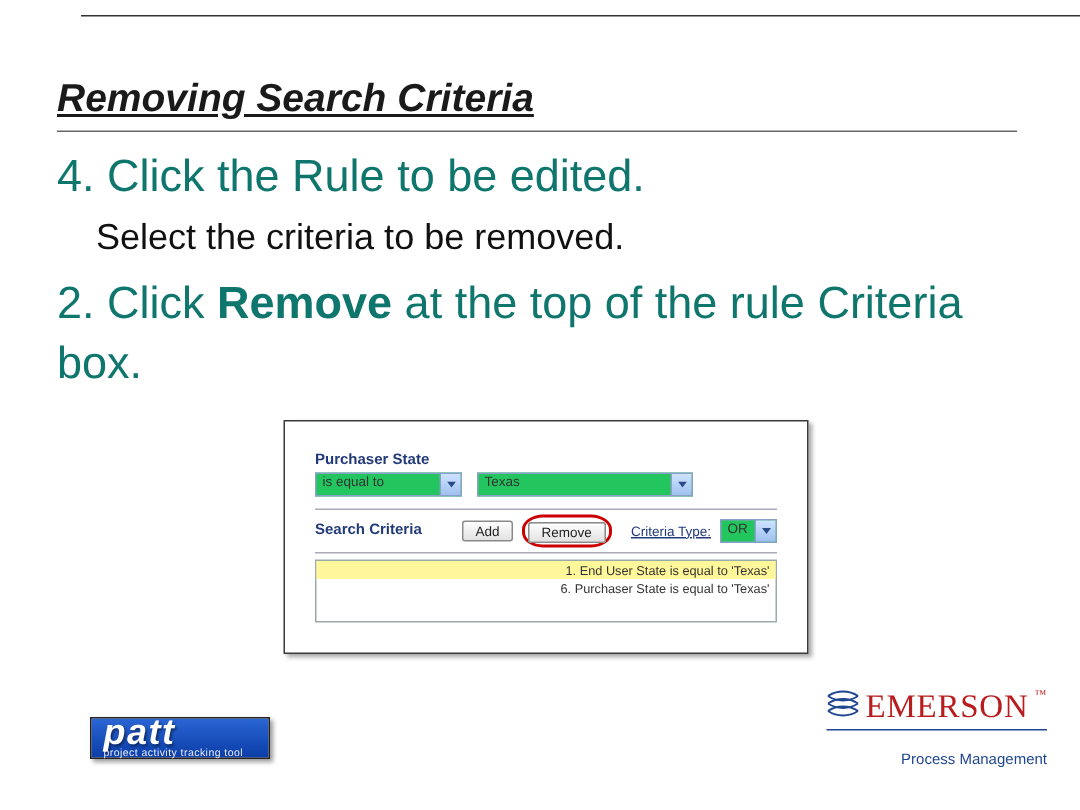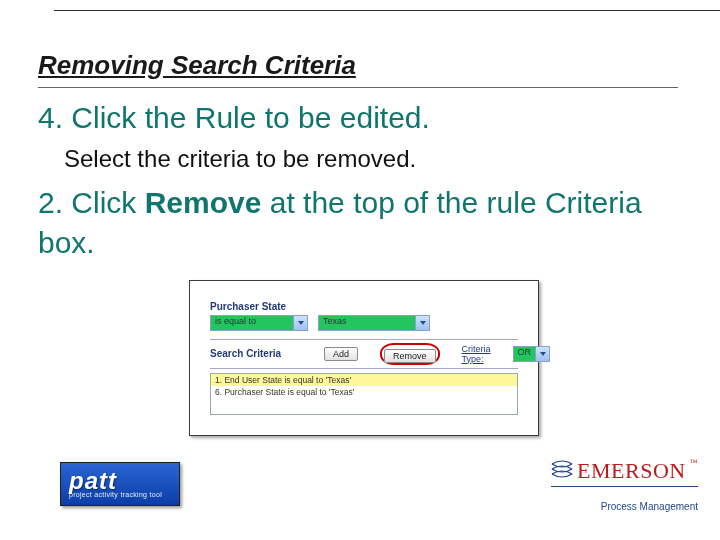--- a/index.html
+++ b/index.html
@@ -86,27 +86,27 @@
     width: 14px;
     height: 100%;
     background: linear-gradient(#cfe3ff, #9fc0ee);
     border-left: 1px solid #8aa0c8;
     display: flex;
     align-items: center;
     justify-content: center;
   }
   .dd .dd-arrow svg { width: 6px; height: 4px; }
   .dd.w1 { width: 98px; }
-  .dd.w2 { width: 112px; }
+  .dd.w2 { width: 144px; }
   .dd.tiny { width: 38px; }
 
   .sc-head {
     display: flex;
     align-items: center;
-    gap: 22px;
+    gap: 6px;
     border-top: 1px solid #aab;
     border-bottom: 1px solid #aab;
     padding: 3px 0;
   }
   .sc-title {
     font-size: 10px;
     font-weight: bold;
     color: #223a7a;
     flex: 0 0 92px;
   }
@@ -128,32 +128,33 @@
     font-size: 9px;
     color: #223a7a;
     text-decoration: underline;
     margin-left: auto;
   }
   .sc-list {
     border: 1px solid #9aa;
     margin-top: 4px;
     font-size: 8.5px;
     color: #333;
+    text-align: right;
   }
   .sc-list .row { padding: 1px 4px; }
   .sc-list .row.sel { background: #fff79a; }
   .sc-list .pad { height: 16px; }
 
   
   .patt-logo {
     position: absolute;
     left: 60px;
     bottom: 34px;
     width: 120px;
-    height: 44px;
+    height: 28px;
     background: linear-gradient(#2a66d4, #0b3da8);
     border: 1px solid #222;
     box-shadow: 2px 2px 3px rgba(0,0,0,0.4);
     color: #fff;
     display: flex;
     flex-direction: column;
     justify-content: center;
     padding-left: 8px;
   }
   .patt-logo .big {

